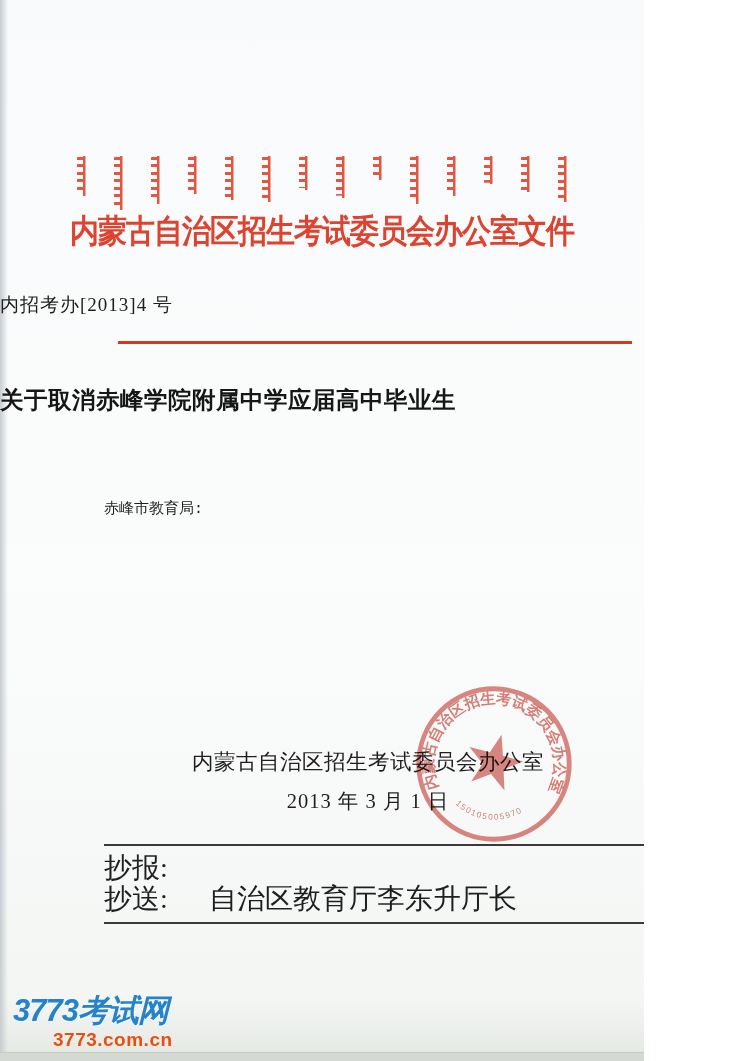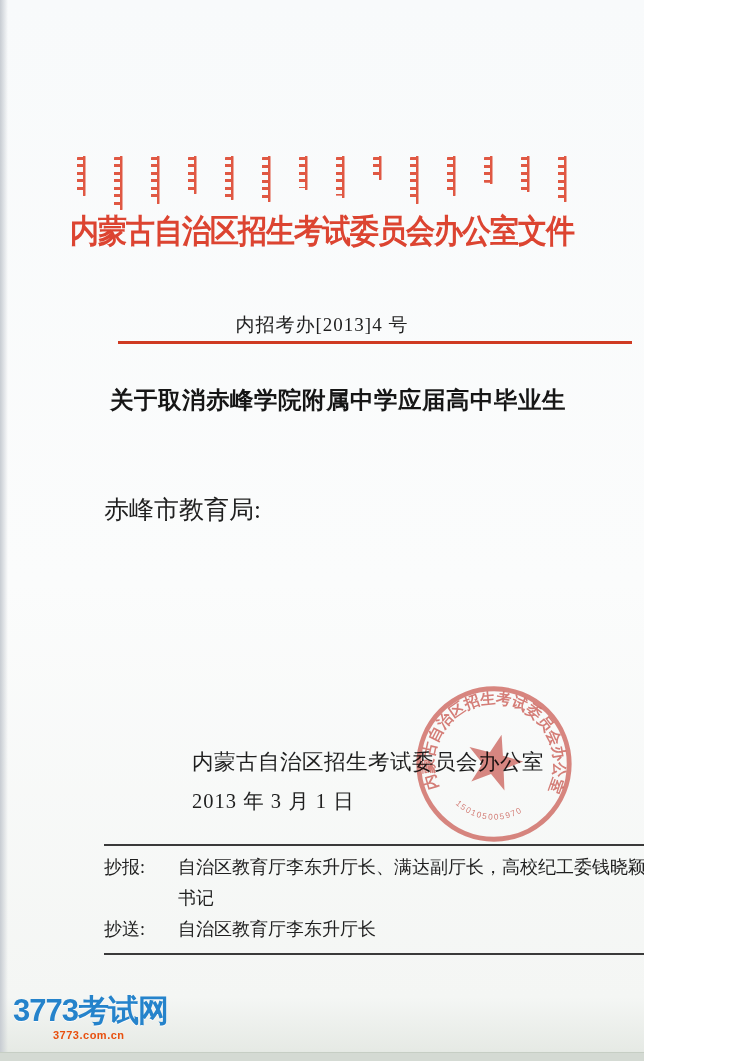--- a/index.html
+++ b/index.html
@@ -32,68 +32,68 @@
     border-radius:2px;
   }
 
   .org-title {
     position:absolute; top:210px; left:0; width:100%;
     text-align:center; color:#dc4431; font-size:29px; font-weight:900;
     letter-spacing:-1px; transform:scaleY(1.12); transform-origin:top center;
     white-space:nowrap;
   }
   .doc-number {
-    position:absolute; top:312px; left:0; width:100%;
-    text-align:center; font-size:19px; color:#1e1e1e; letter-spacing:1px;
+    position:absolute; top:292px; left:0; width:100%;
+    font-size:19px; color:#1e1e1e; letter-spacing:1px;
   }
   .red-rule {
     position:absolute; top:341px; left:118px; width:514px; height:3px;
     background:#cf3a22;
   }
   .doc-title {
-    position:absolute; top:379px; left:16px; width:100%;
-    text-align:center; font-size:23.5px; font-weight:bold; color:#161616;
+    position:absolute; top:379px; left:0; width:100%;
+    font-size:23.5px; font-weight:bold; color:#161616;
     line-height:42px; letter-spacing:0.5px;
   }
 
   .body-block {
     position:absolute; top:494px; left:104px; width:548px;
-    font-size:25px; line-height:31px; color:#1f1f1f; text-align:justify;
+    font-size:15px; line-height:31px; color:#1f1f1f; text-align:justify;font-family:Liberation Mono, monospace;
   }
   .body-block .para { text-indent:2em; }
 
   .closing {
     position:absolute; top:747px; right:100px; z-index:1; color:#1f1f1f;
   }
   .closing-org { font-size:21.5px; letter-spacing:0.5px; }
-  .closing-date { margin-top:11px; text-align:left; font-size:20.5px; letter-spacing:1px; }
+  .closing-date { margin-top:11px; text-align:center; font-size:20.5px; letter-spacing:1px; }
 
   .seal {
     position:absolute; top:681px; left:411px; width:166px; height:166px;
     z-index:5; opacity:0.8; mix-blend-mode:multiply; pointer-events:none;
   }
 
   .footer {
     position:absolute; top:844px; left:104px; width:553px;
     border-top:2px solid #3a3a3a; border-bottom:2px solid #3a3a3a;
     padding:6px 0 8px 0; color:#1f1f1f;
   }
-  .footer-row { display:flex; font-size:18px; line-height:31px; }
+  .footer-row { display:flex; font-size:28px; line-height:31px;gap:31px; }
   .flabel { width:74px; flex:none; }
   .fvalue { flex:1; }
 
   .watermark { position:absolute; top:995px; left:13px; line-height:1; }
   .wm-name {
     font-family:"Liberation Sans","DejaVu Sans",sans-serif;
-    font-size:31px; font-weight:bold; color:#2583cb;
+    font-size:31px; font-weight:bold; font-style:italic; color:#2583cb;
     text-shadow:0 1px 0 rgba(255,255,255,0.8); letter-spacing:-1px;
   }
   .wm-url {
     font-family:"Liberation Sans","DejaVu Sans",sans-serif;
-    font-size:11px; font-weight:bold; color:#e8500f; margin:4px 0 0 40px;
+    font-size:19px; font-weight:bold; color:#e8500f; margin:4px 0 0 40px;
     letter-spacing:0.5px;
   }
 </style>
 </head>
 <body>
 
 <div class="scan">
   <div class="edge-left"></div>
 
   <div class="mongolian">
@@ -145,21 +145,20 @@
       </text>
       <text font-size="8.5" fill="#cc4f46" opacity="0.9" letter-spacing="1.5" font-family="Liberation Sans, DejaVu Sans, sans-serif">
         <textPath href="#sealBottomArc" startOffset="6">150105005970</textPath>
       </text>
     </svg>
   </div>
 
   <div class="footer">
     <div class="footer-row">
       <span class="flabel">抄报:</span>
-      <span class="fvalue">自治区教育厅李东升厅长、满达副厅长，高校纪工委钱晓颖书记</span>
     </div>
     <div class="footer-row">
       <span class="flabel">抄送:</span>
       <span class="fvalue">自治区教育厅李东升厅长</span>
     </div>
   </div>
 
   <div class="watermark">
     <div class="wm-name">3773考试网</div>
     <div class="wm-url">3773.com.cn</div>

